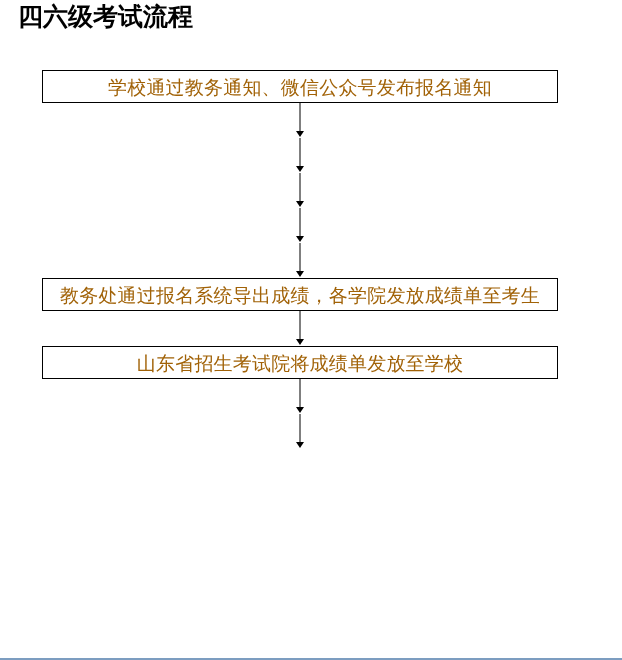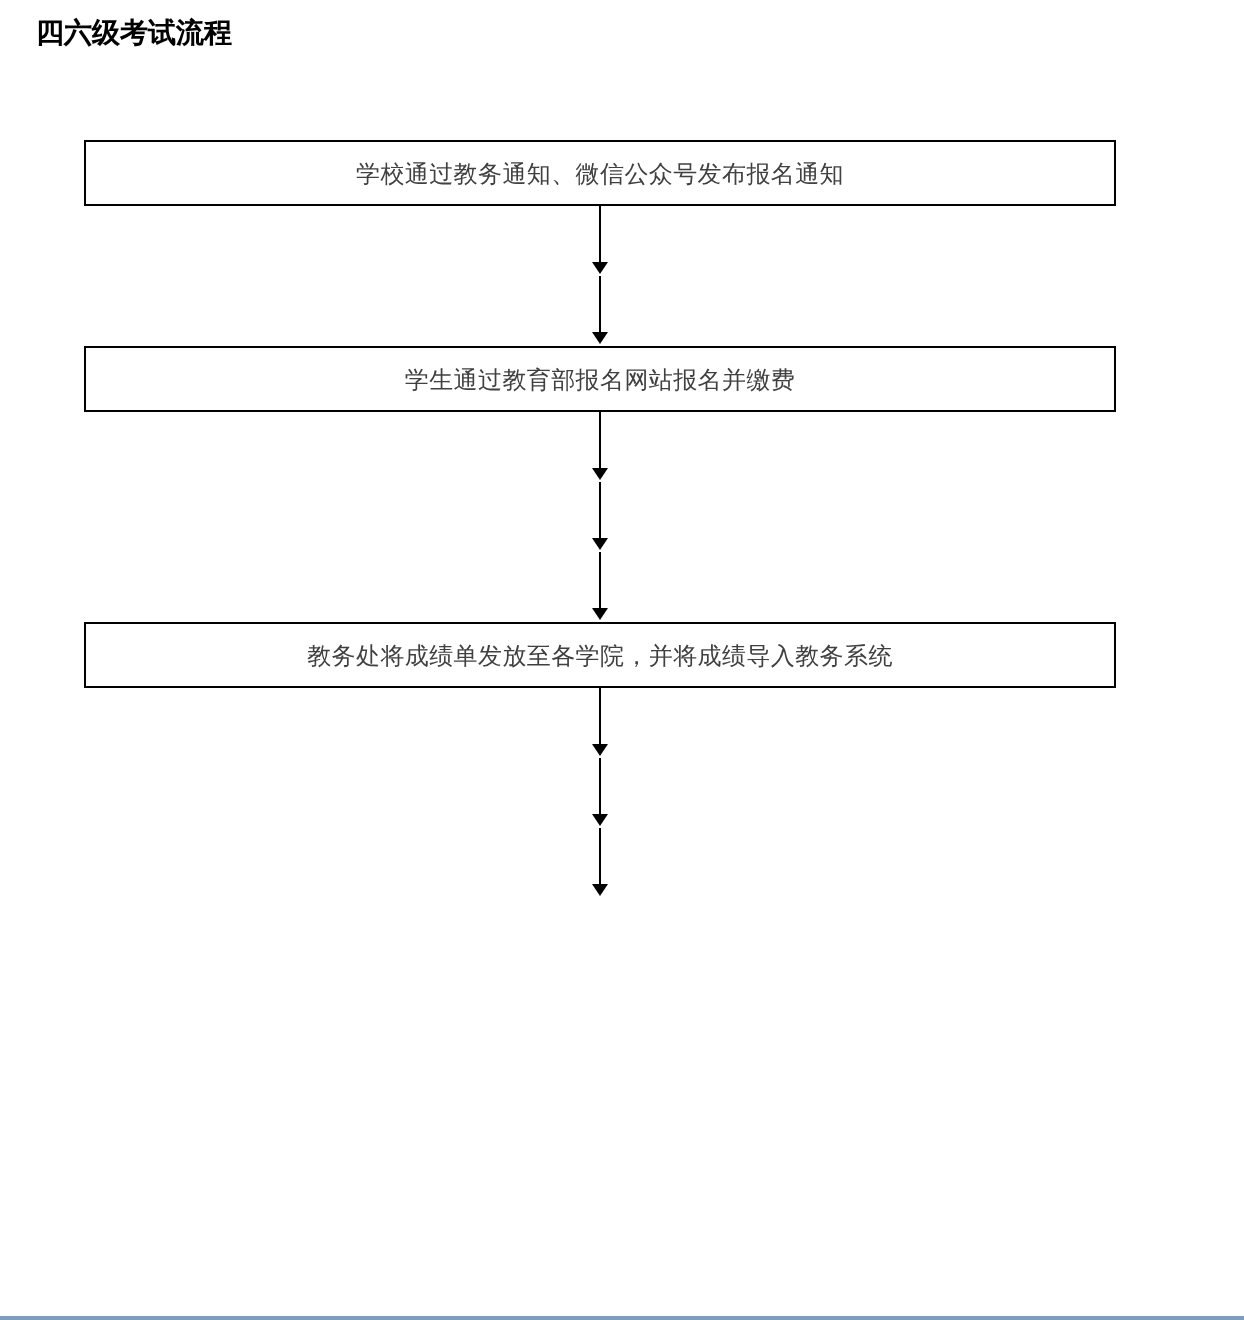--- a/index.html
+++ b/index.html
@@ -16,21 +16,21 @@
   }
   #flow-root {
     position: relative;
     width: 622px;
     height: 660px;
   }
   .page-title {
     position: absolute;
     left: 18px;
     top: 4px;
-    font-size: 14px;
+    font-size: 25px;
     font-weight: bold;
     letter-spacing: 0px;
     color: #000000;
     white-space: nowrap;
     line-height: 26px;
   }
   .flow-stack {
     position: absolute;
     left: 42px;
     top: 70px;
@@ -44,22 +44,22 @@
     box-sizing: border-box;
     width: 516px;
     height: 33px;
     border: 1px solid #000000;
     background: #ffffff;
     display: flex;
     align-items: center;
     justify-content: center;
   }
   .flow-box-label {
-    font-size: 12px;
-    color: #404040;
+    font-size: 19px;
+    color: #a16207;
     line-height: 18px;
     white-space: nowrap;
     letter-spacing: 0.2px;
   }
   .flow-connector {
     position: relative;
     width: 516px;
     height: 35px;
   }
   .flow-connector .conn-line {
@@ -110,54 +110,54 @@
       <div class="conn-line"></div>
       <div class="conn-arrow"></div>
     </div>
 
 
     <div class="flow-connector">
       <div class="conn-line"></div>
       <div class="conn-arrow"></div>
     </div>
 
-    <div class="flow-step">
-      <div class="flow-box">
-        <span class="flow-box-label">学生通过教育部报名网站报名并缴费</span>
-      </div>
-    </div>
 
     <div class="flow-connector">
       <div class="conn-line"></div>
       <div class="conn-arrow"></div>
     </div>
 
 
     <div class="flow-connector">
       <div class="conn-line"></div>
       <div class="conn-arrow"></div>
     </div>
 
 
     <div class="flow-connector">
       <div class="conn-line"></div>
       <div class="conn-arrow"></div>
     </div>
 
     <div class="flow-step">
       <div class="flow-box">
-        <span class="flow-box-label">教务处将成绩单发放至各学院，并将成绩导入教务系统</span>
+        <span class="flow-box-label">教务处通过报名系统导出成绩，各学院发放成绩单至考生</span>
       </div>
     </div>
 
     <div class="flow-connector">
       <div class="conn-line"></div>
       <div class="conn-arrow"></div>
     </div>
 
+    <div class="flow-step">
+      <div class="flow-box">
+        <span class="flow-box-label">山东省招生考试院将成绩单发放至学校</span>
+      </div>
+    </div>
 
     <div class="flow-connector">
       <div class="conn-line"></div>
       <div class="conn-arrow"></div>
     </div>
 
 
     <div class="flow-connector">
       <div class="conn-line"></div>
       <div class="conn-arrow"></div>

